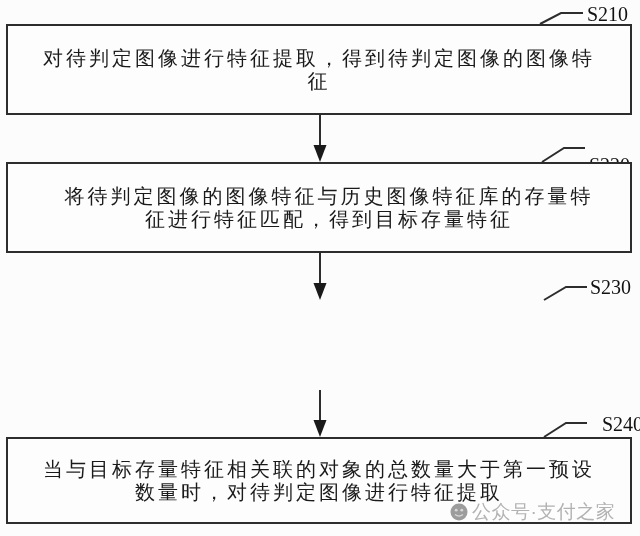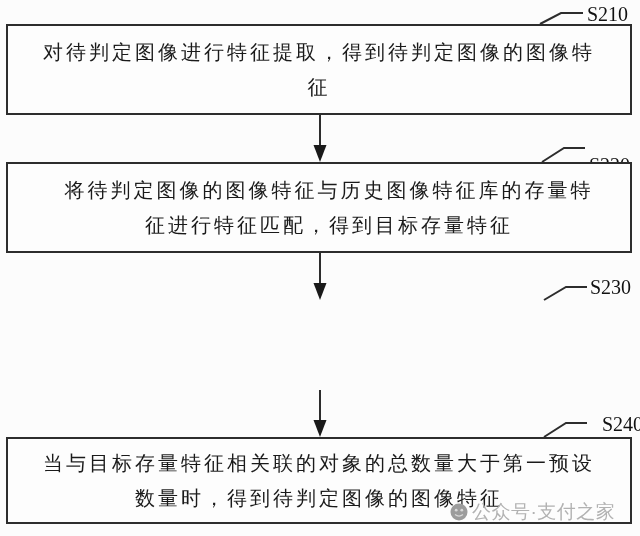--- a/index.html
+++ b/index.html
@@ -34,21 +34,21 @@
     align-items: center;
     justify-content: center;
   }
   .step-text {
     width: 100%;
     padding: 0 30px;
     box-sizing: border-box;
     text-align: center;
     font-family: "Liberation Serif", "DejaVu Serif", serif;
     font-size: 20px;
-    line-height: 35px;
+    line-height: 23px;
     letter-spacing: 3px;
     color: #1a1a1a;
   }
   .step-label {
     position: absolute;
     font-family: "Liberation Serif", "DejaVu Serif", serif;
     font-size: 20px;
     line-height: 26px;
     color: #111111;
     white-space: nowrap;
@@ -121,21 +121,21 @@
   <div class="step-box box1">
     <div class="step-text">对待判定图像进行特征提取，得到待判定图像的图像特征</div>
   </div>
 
   <div class="step-box box2">
     <div class="step-text">将待判定图像的图像特征与历史图像特征库的存量特征进行特征匹配，得到目标存量特征</div>
   </div>
 
 
   <div class="step-box box4">
-    <div class="step-text">当与目标存量特征相关联的对象的总数量大于第一预设数量时，得到待判定图像的图像特征</div>
+    <div class="step-text">当与目标存量特征相关联的对象的总数量大于第一预设数量时，对待判定图像进行特征提取</div>
   </div>
 
   <div class="watermark">
     <svg class="watermark-logo" viewBox="0 0 18 18">
       <circle cx="9" cy="9" r="8.5" fill="#9c9c9c"></circle>
       <circle cx="6.2" cy="7.2" r="1.4" fill="#d8d8d8"></circle>
       <circle cx="11.8" cy="7.2" r="1.4" fill="#d8d8d8"></circle>
       <path d="M5 11.5 q4 3.2 8 0" stroke="#d8d8d8" stroke-width="1.2" fill="none"></path>
     </svg>
     <span class="watermark-text">公众号·支付之家</span>

